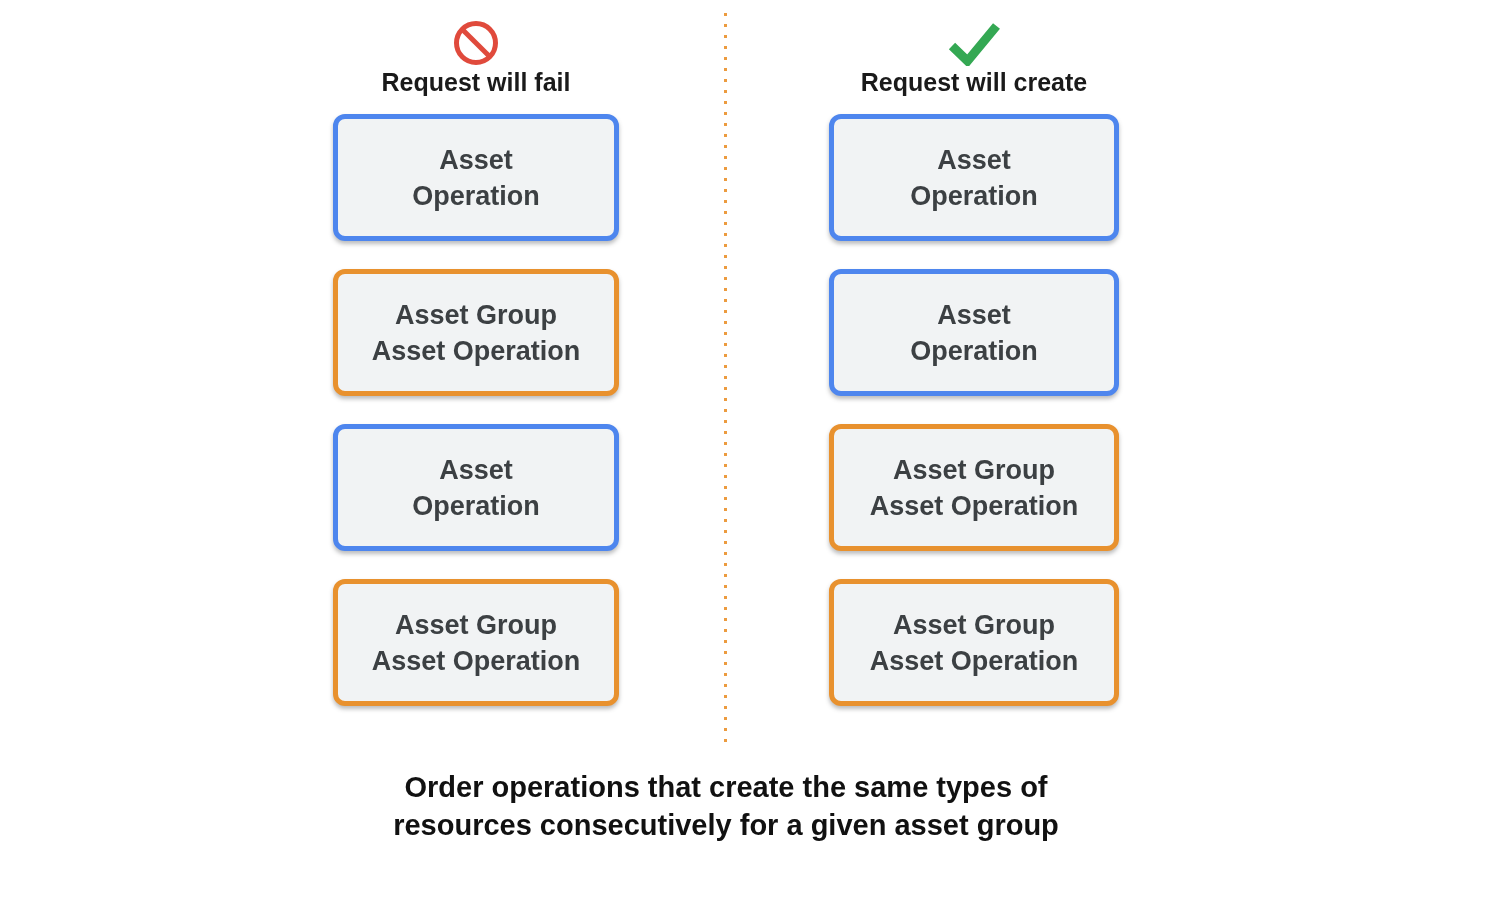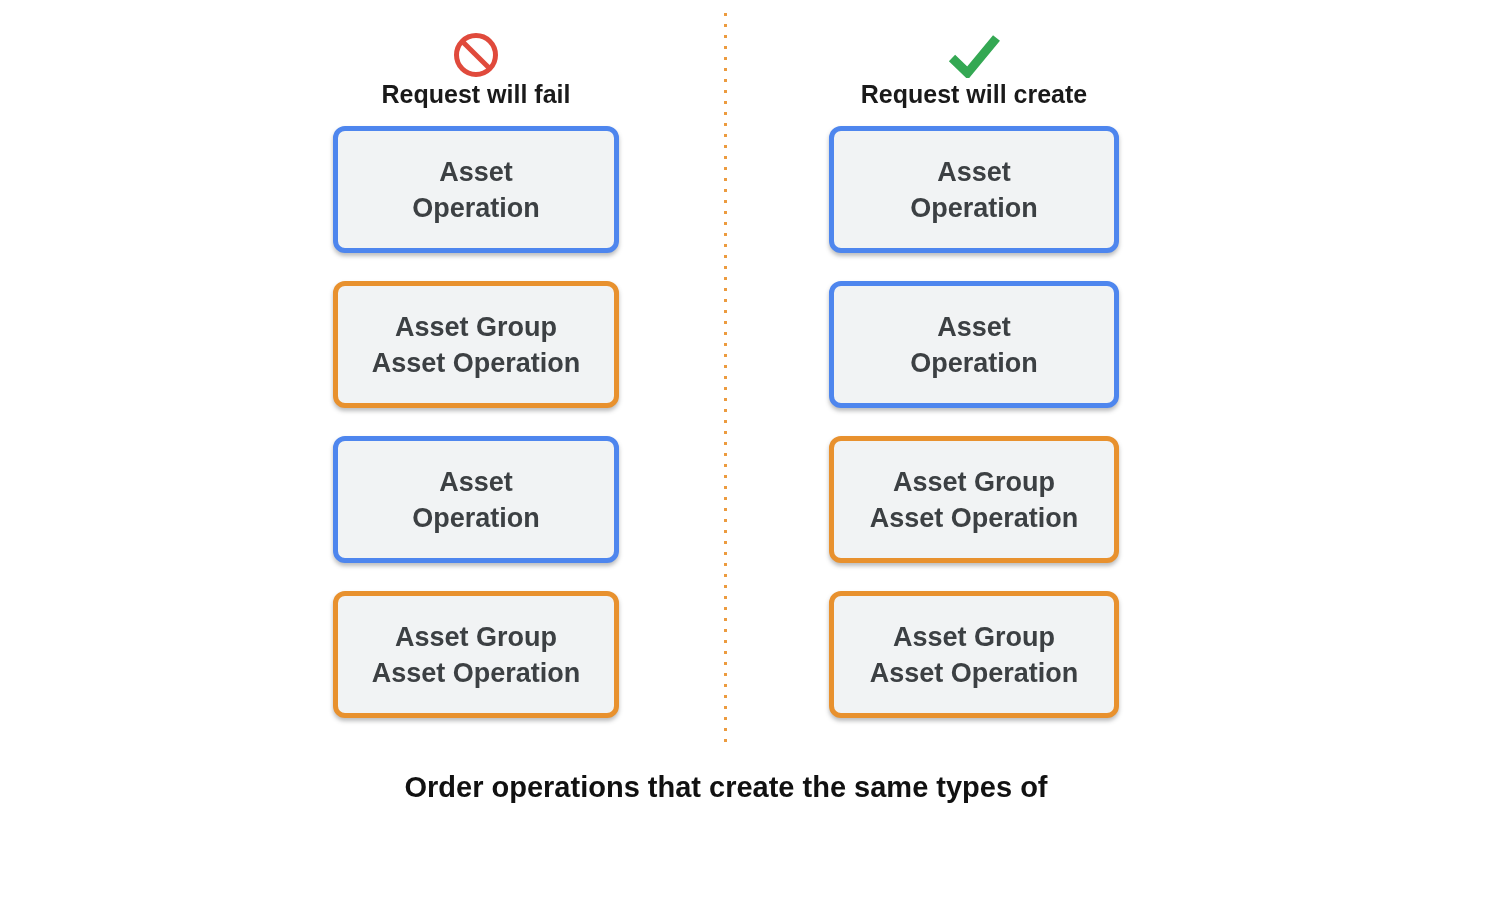--- a/index.html
+++ b/index.html
@@ -6,21 +6,21 @@
   .canvas {
     position: relative;
     width: 1505px;
     height: 901px;
     background: #ffffff;
     font-family: "Liberation Sans", sans-serif;
     overflow: hidden;
   }
   .column {
     position: absolute;
-    top: 12px;
+    top: 0;
     display: flex;
     flex-direction: column;
     align-items: center;
   }
   .column.fail    { left: 333px; width: 286px; }
   .column.succeed { left: 829px; width: 290px; }
 
   .col-icon {
     margin-top: 18px;
     height: 50px;
@@ -146,15 +146,16 @@
       </div>
       <div class="op-box orange">
         <span>Asset Group</span>
         <span>Asset Operation</span>
       </div>
     </div>
   </div>
 
   <div class="caption">
     <div>Order operations that create the same types of</div>
+    <div>resources consecutively for a given asset group</div>
   </div>
 
 </div>
 
 </body></html>

